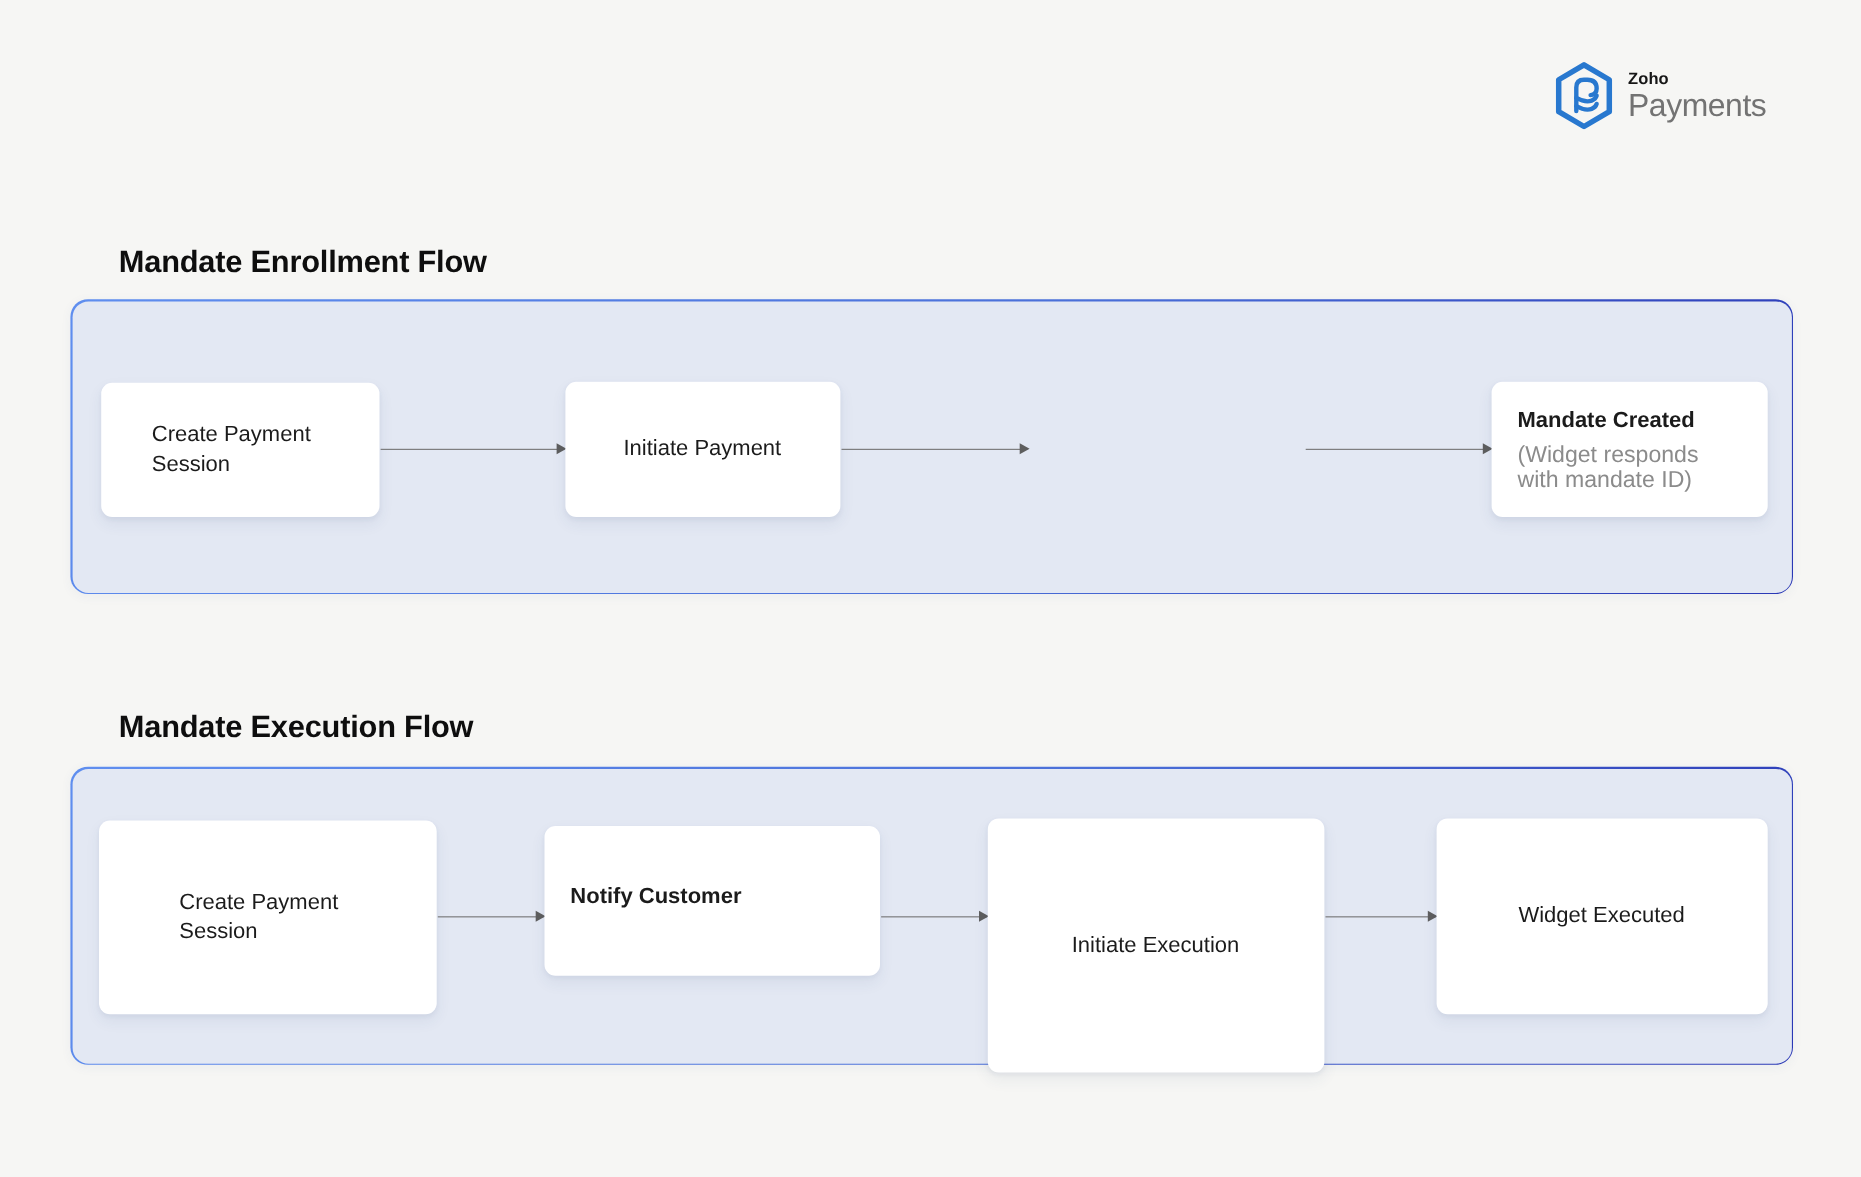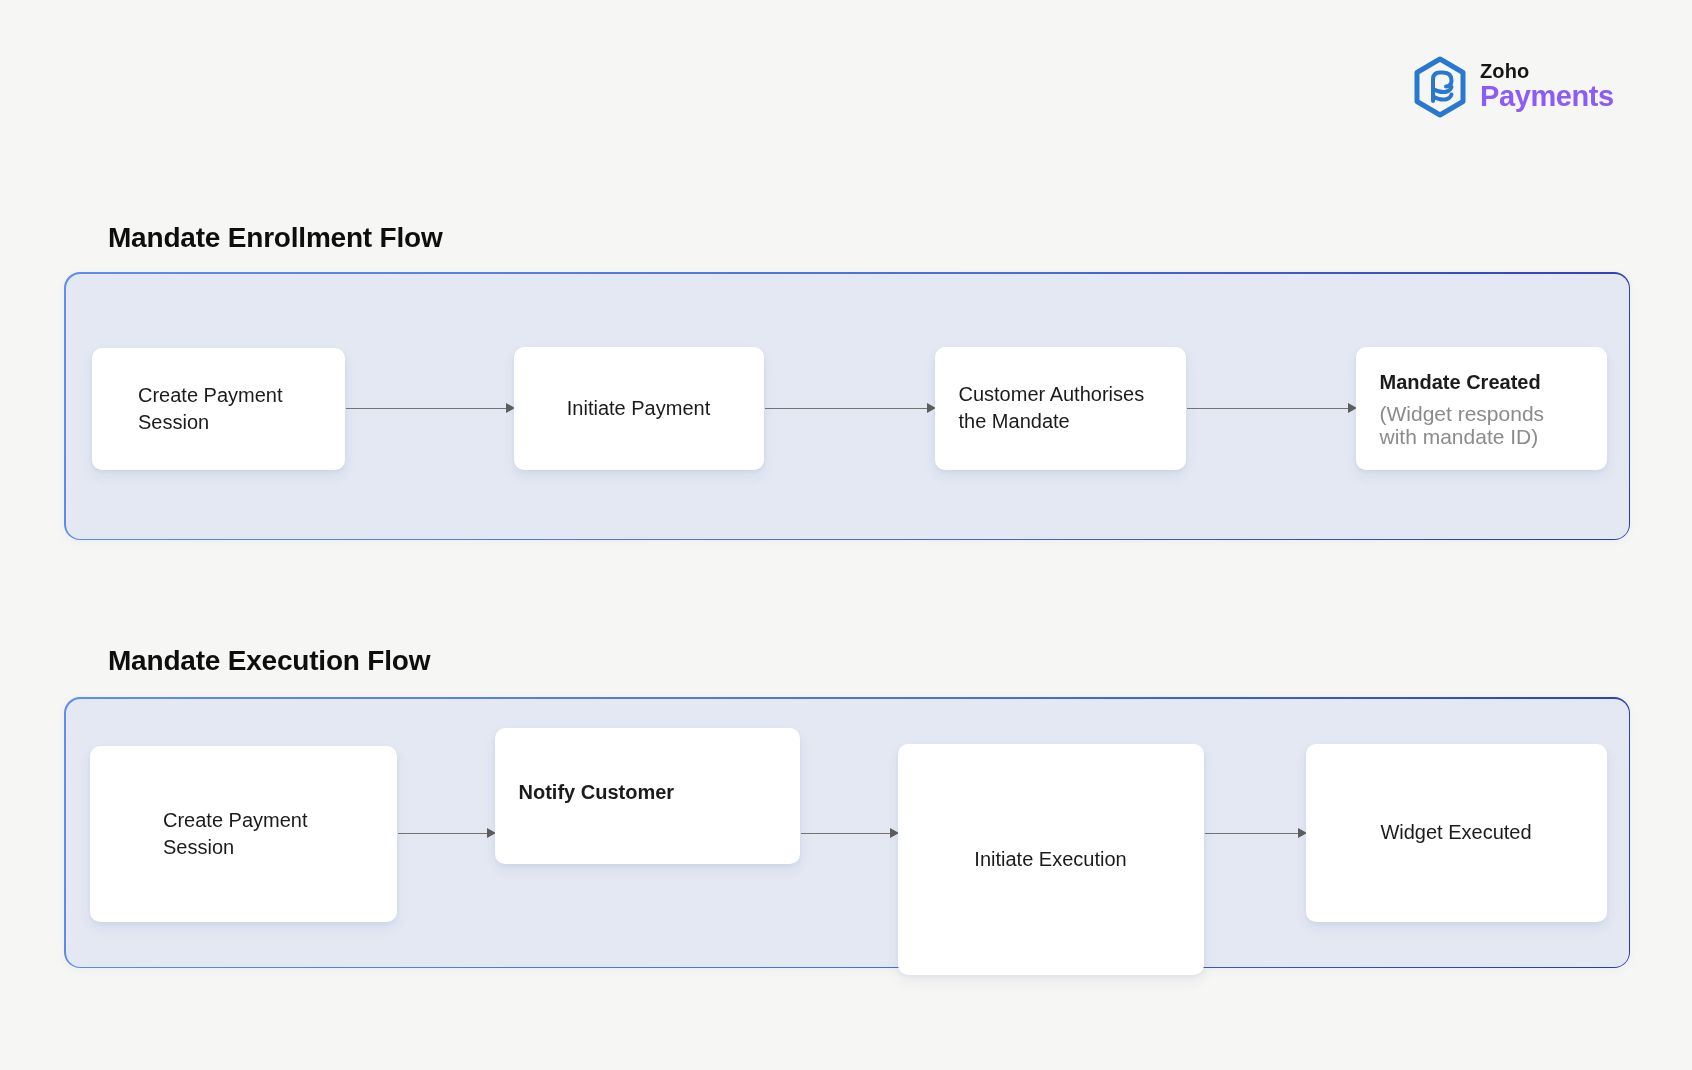--- a/index.html
+++ b/index.html
@@ -16,25 +16,25 @@
   .logo {
     position: absolute;
     left: 1413px; top: 56px;
     display: flex;
     align-items: center;
     gap: 13px;
   }
   .logo svg { display: block; }
   .logo-text { display: flex; flex-direction: column; }
   .logo-brand {
-    font-size: 20px; font-weight: 700; color: #161616;
+    font-size: 15px; font-weight: 700; color: #161616;
     line-height: 19px; letter-spacing: 0.1px;
   }
   .logo-product {
-    font-size: 29px; font-weight: 700; color: #8b5cf6;
+    font-size: 29px; font-weight: 400; color: #737373;
     line-height: 31px; letter-spacing: -0.4px;
   }
 
   
   .section-title {
     position: absolute;
     left: 65px;
     font-size: 28px;
     font-weight: 700;
     color: #0e0e0e;
@@ -129,23 +129,20 @@
     </div>
 
     <div class="arrow" style="left:280px; top:134px; width:167px;"></div>
 
     <div class="step center-text" style="left:448px; top:73px; width:250px; height:123px;">
       <div class="step-title">Initiate Payment</div>
     </div>
 
     <div class="arrow" style="left:699px; top:134px; width:169px;"></div>
 
-    <div class="step left-pad" style="left:869px; top:73px; width:251px; height:123px;">
-      <div class="step-title">Customer Authorises the Mandate</div>
-    </div>
 
     <div class="arrow" style="left:1121px; top:134px; width:168px;"></div>
 
     <div class="step left-pad has-sub" style="left:1290px; top:73px; width:251px; height:123px;">
       <div class="step-title">Mandate Created</div>
       <div class="step-sub">(Widget responds with mandate ID)</div>
     </div>
 
   </div>
 </div>
@@ -154,21 +151,21 @@
 
 <div class="flow-frame" style="left:64px; top:697px; width:1566px; height:271px;">
   <div class="flow-inner">
 
     <div class="step block-center" style="left:24px; top:47px; width:307px; height:176px;">
       <div class="step-title narrow">Create Payment Session</div>
     </div>
 
     <div class="arrow" style="left:332px; top:134px; width:96px;"></div>
 
-    <div class="step left-pad has-sub" style="left:429px; top:29px; width:305px; height:136px;gap:43px;">
+    <div class="step left-pad has-sub" style="left:429px; top:52px; width:305px; height:136px;gap:43px;">
       <div class="step-title">Notify Customer</div>
     </div>
 
     <div class="arrow" style="left:735px; top:134px; width:96px;"></div>
 
     <div class="step center-text" style="left:832px; top:45px; width:306px; height:231px;">
       <div class="step-title">Initiate Execution</div>
     </div>
 
     <div class="arrow" style="left:1139px; top:134px; width:100px;"></div>

